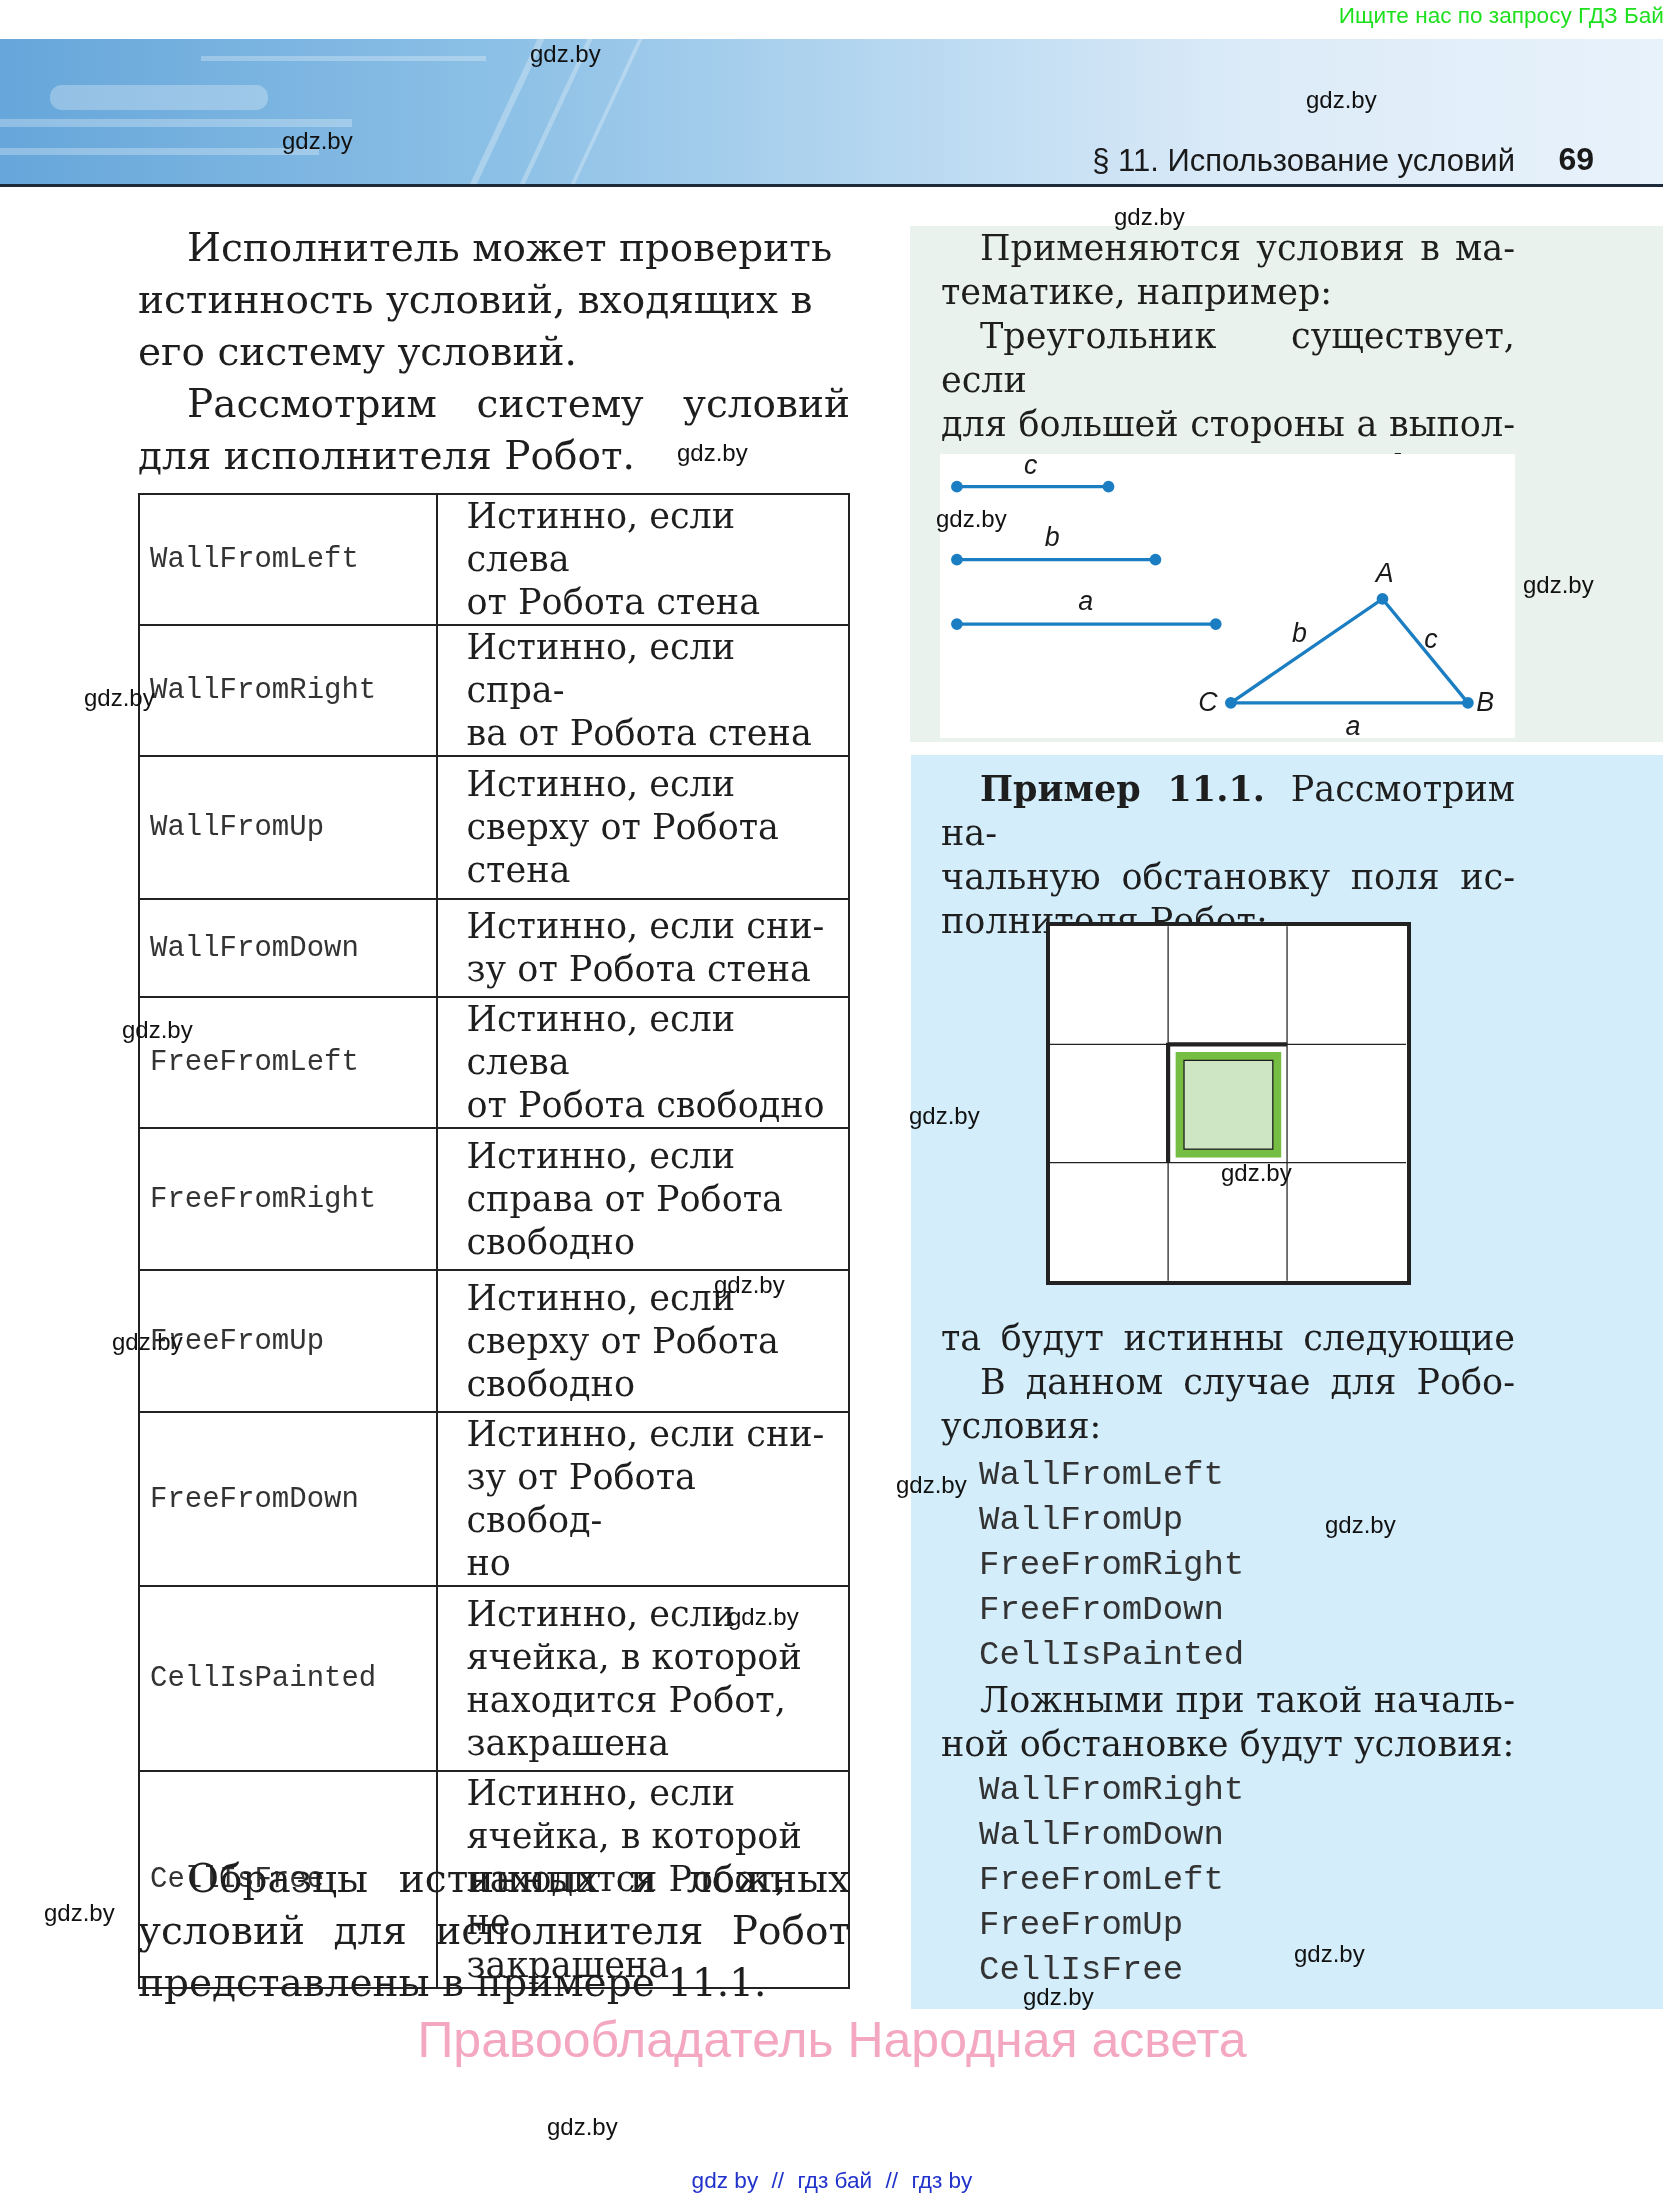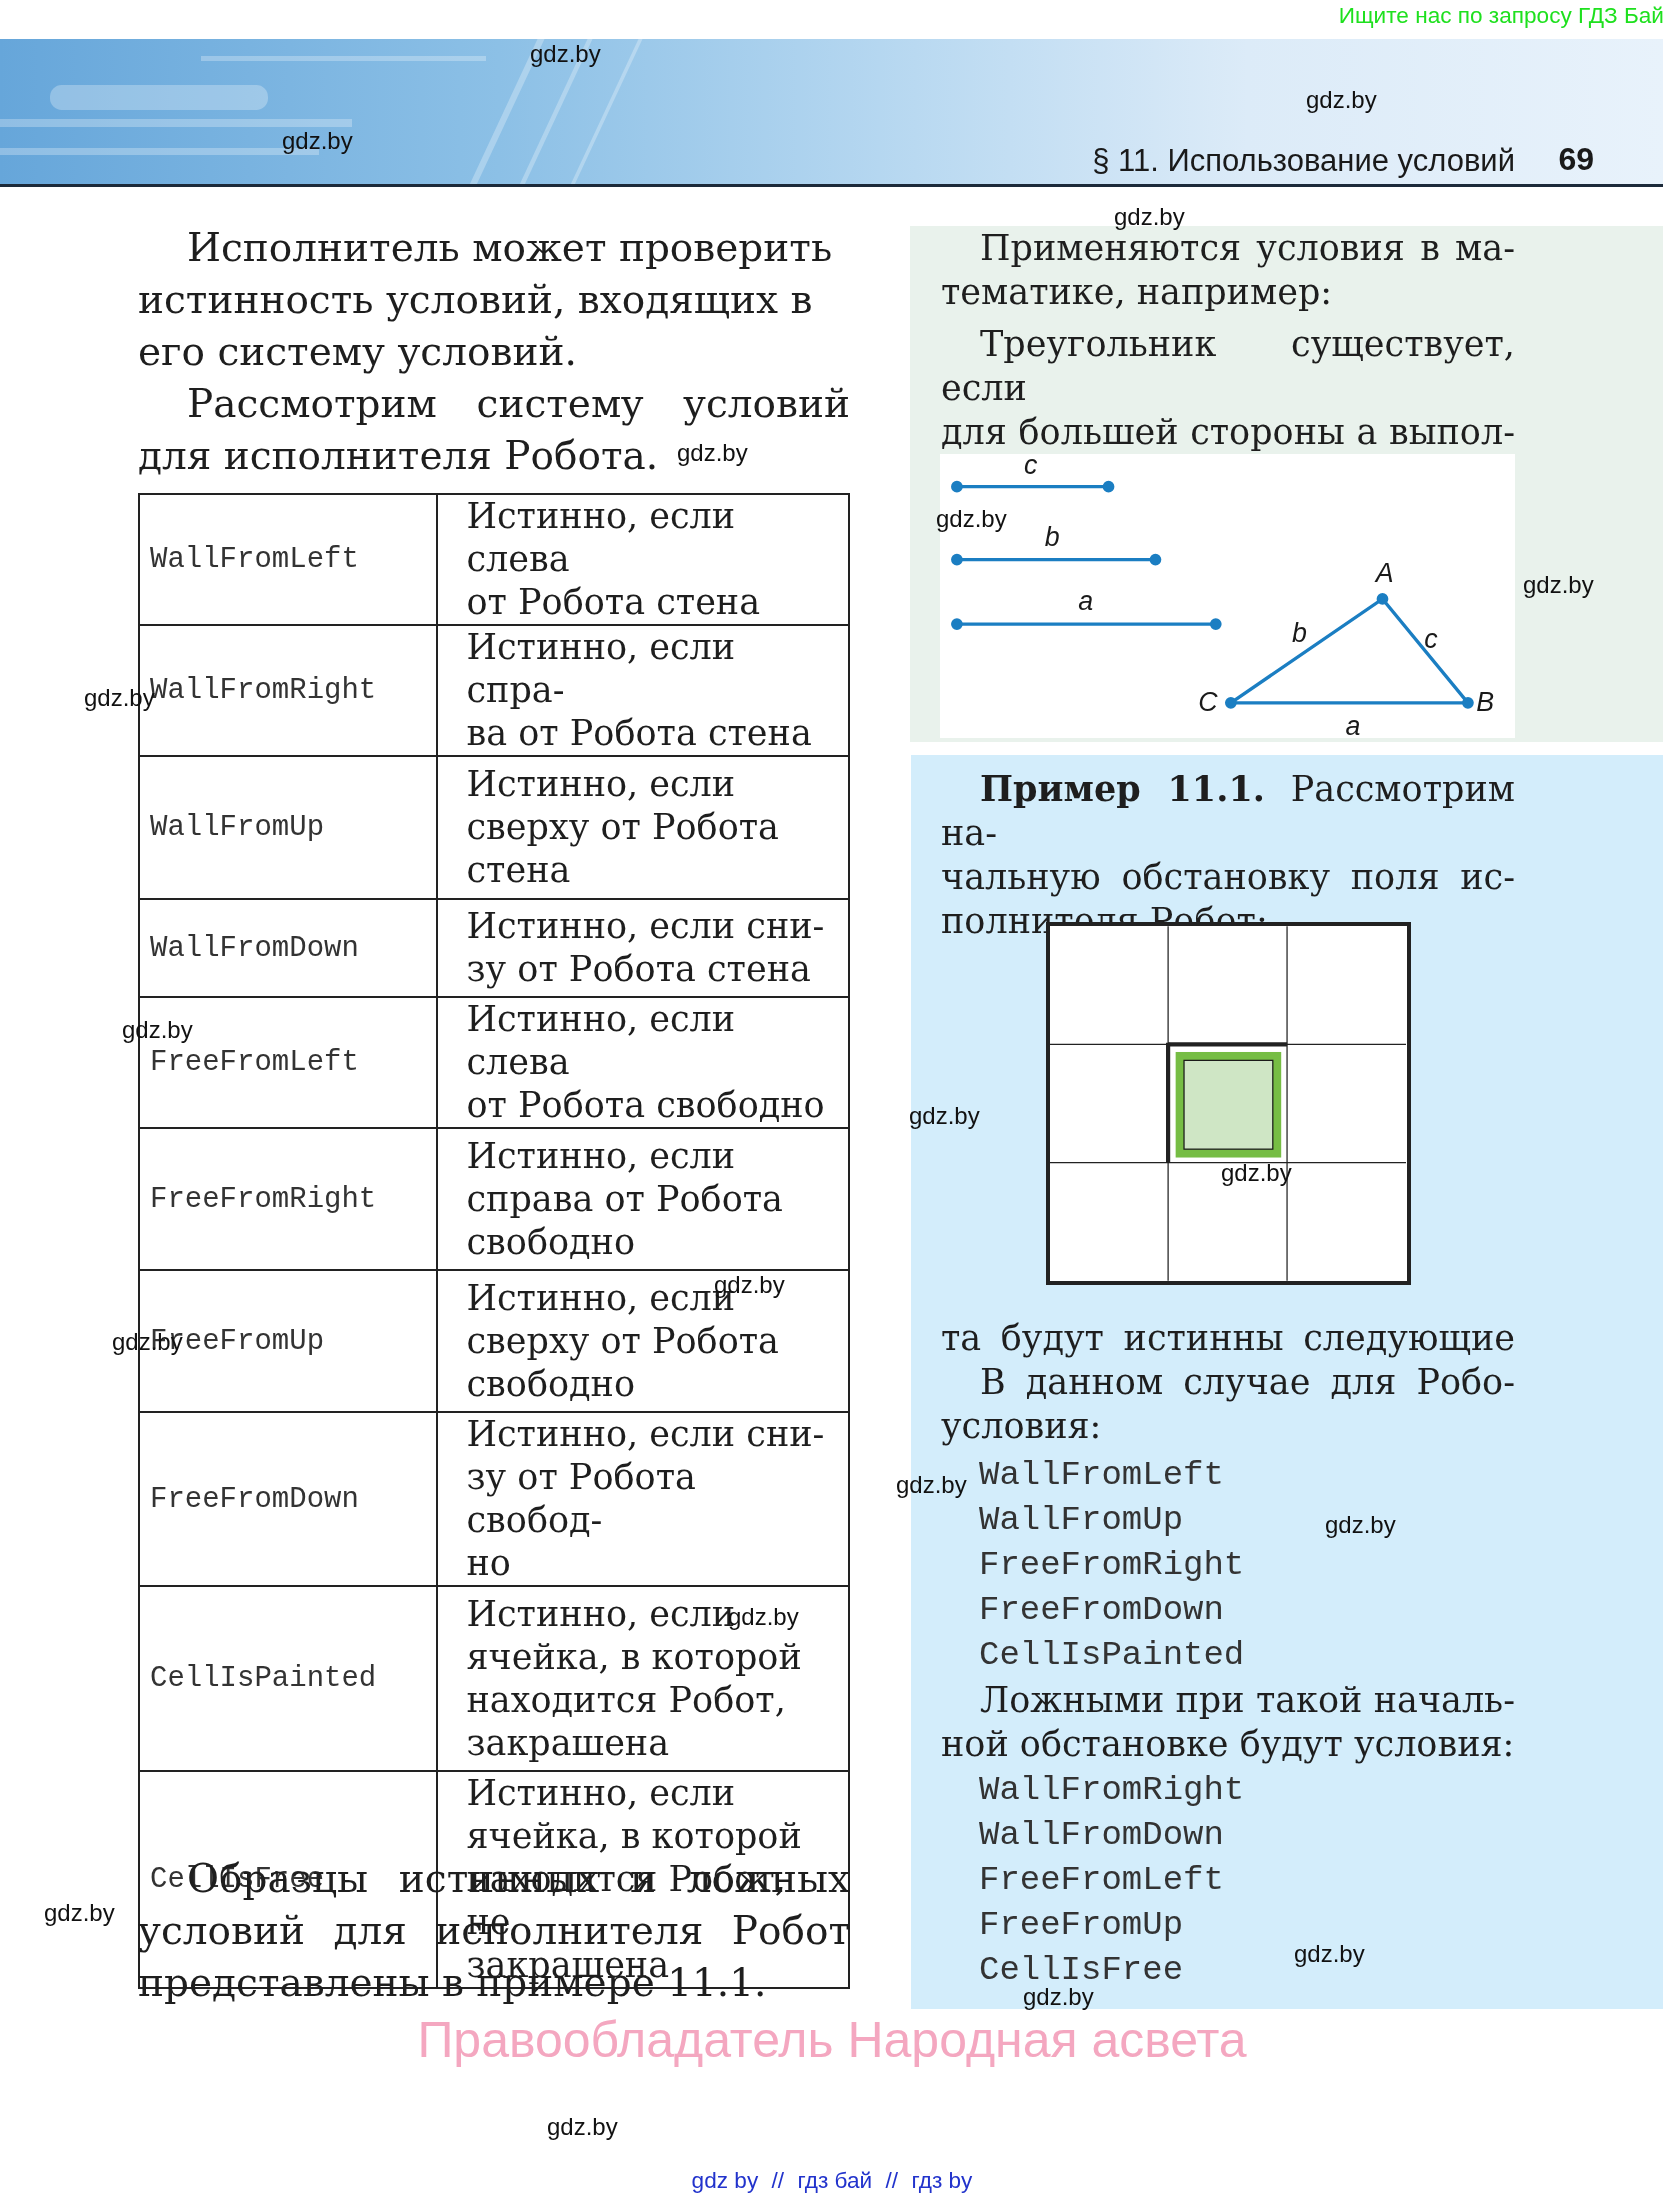--- a/index.html
+++ b/index.html
@@ -53,21 +53,21 @@
 <div class="abs wm" style="left:1306px;top:86px;">gdz.by</div>
 <div class="abs wm" style="left:282px;top:127px;">gdz.by</div>
 
 <div class="para body-text" style="left:138px;top:222px;width:712px;">
   <div><span class="ind"></span><span>Исполнитель может проверить</span></div>
   <div><span>истинность условий, входящих в</span></div>
   <div><span>его систему условий.</span></div>
 </div>
 <div class="para body-text" style="left:138px;top:378px;width:712px;">
   <div style="text-align-last:justify;"><span class="ind"></span><span>Рассмотрим системy условий</span></div>
-  <div><span>для исполнителя Робота.</span></div>
+  <div><span>для исполнителя Робот.</span></div>
 </div>
 <div class="abs wm" style="left:677px;top:439px;">gdz.by</div>
 
 <table class="tbl">
   <tbody>
     <tr style="height:99px;">
       <td class="code">WallFromLeft</td>
       <td class="desc">
           <div>Истинно, если слева</div>
           <div>от Робота стена</div>
@@ -157,21 +157,21 @@
   <div style="text-align-last:justify;"><span class="ind"></span><span>Образцы истинных и ложных</span></div>
   <div style="text-align-last:justify;"><span>условий для исполнителя Робот</span></div>
   <div><span>представлены в примере 11.1.</span></div>
 </div>
 <div class="abs wm" style="left:44px;top:1899px;">gdz.by</div>
 
 <div class="abs green-box"></div>
 <div class="para rtext" style="left:941px;top:226px;width:574px;">
   <div style="text-align-last:justify;"><span class="ind"></span><span>Применяются условия в ма-</span></div>
   <div><span>тематике, например:</span></div>
-  <div style="text-align-last:justify;margin-top:8px;"><span class="ind"></span><span>Треугольник существует, если</span></div>
+  <div style="text-align-last:justify;"><span class="ind"></span><span>Треугольник существует, если</span></div>
   <div style="text-align-last:justify;"><span>для большей стороны a выпол-</span></div>
   <div><span>няется неравенство a &lt; b + c.</span></div>
 </div>
 <div class="abs wm" style="left:1114px;top:203px;">gdz.by</div>
 
 <div class="abs diagram">
   <svg width="575" height="284" viewBox="0 0 686 339">
     <g stroke="#1b7ec2" stroke-width="4" fill="#1b7ec2" font-family="Liberation Sans, sans-serif">
       <line x1="20" y1="39" x2="201" y2="39"></line>
       <circle cx="20" cy="39" r="5"></circle>

